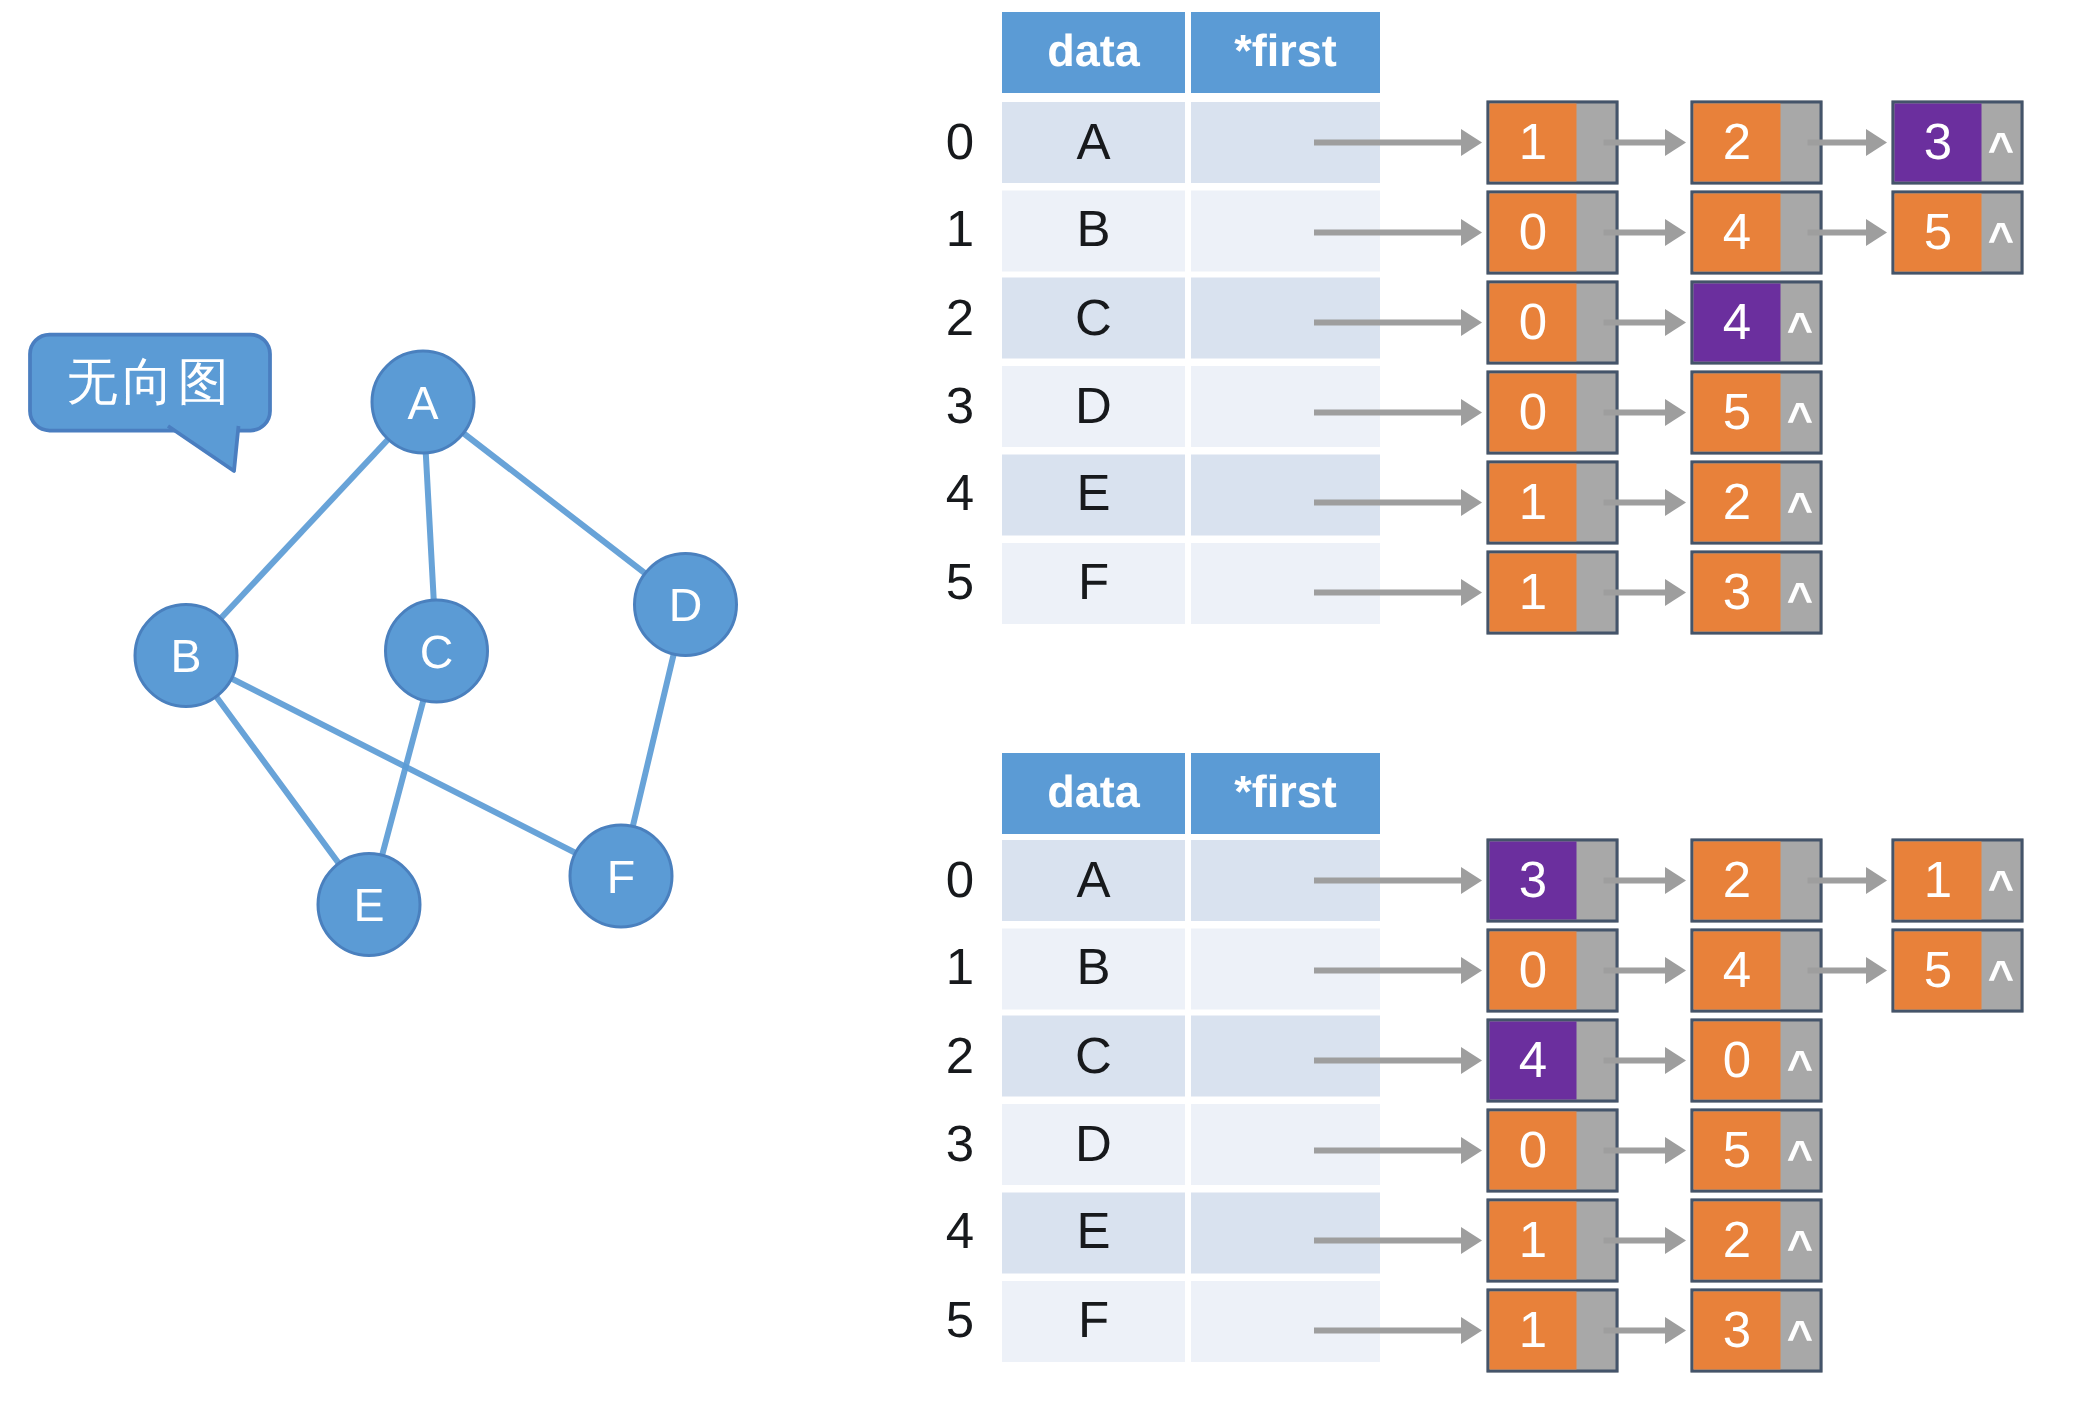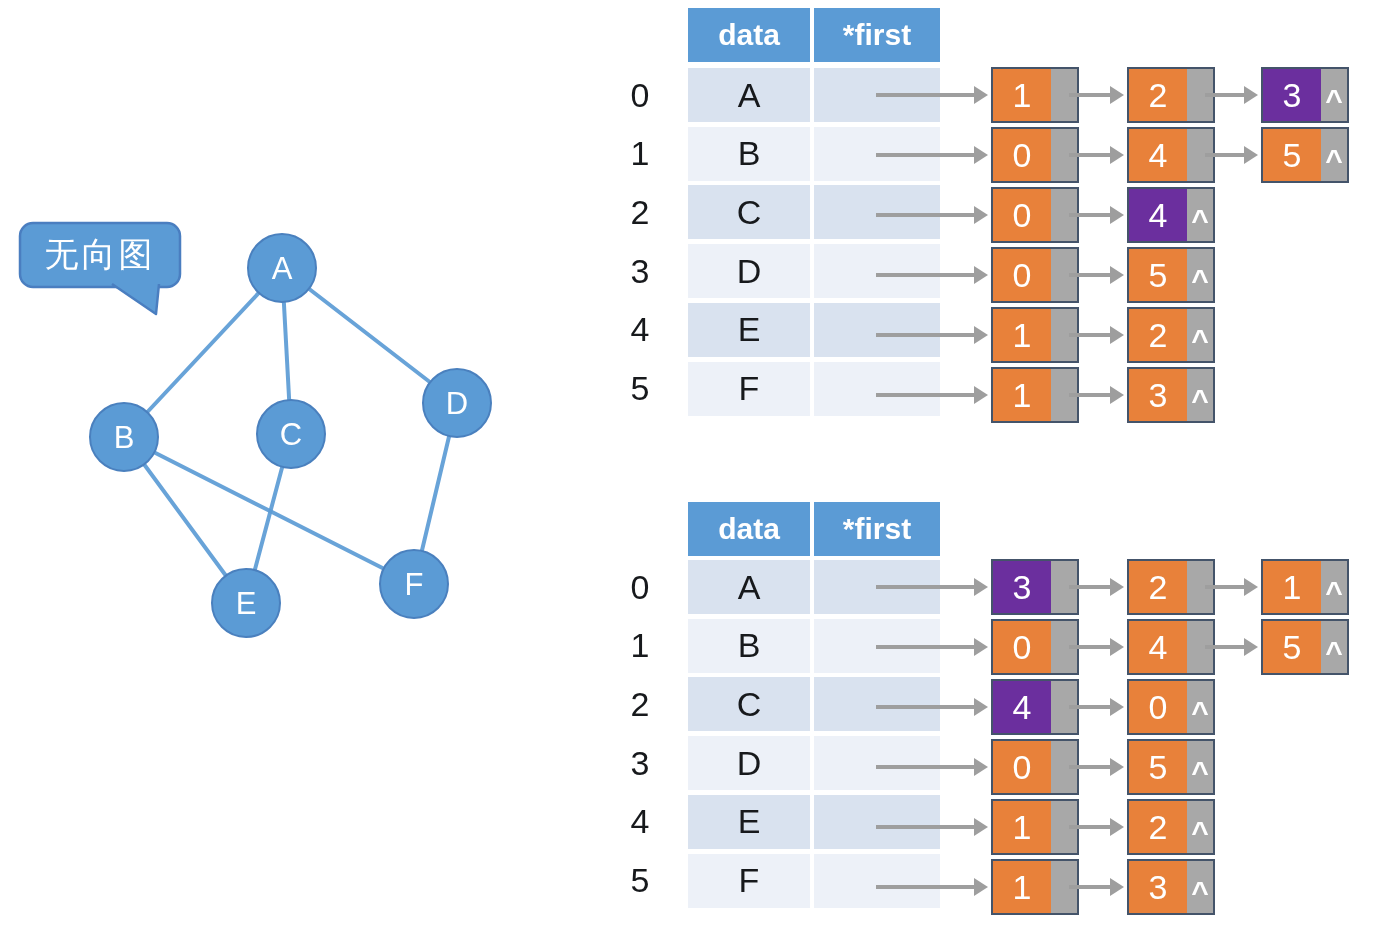--- a/index.html
+++ b/index.html
@@ -12,21 +12,21 @@
          font-family:"Liberation Sans",sans-serif;}
   #graph-svg{position:absolute;left:0;top:0;}
   #graph-svg .edge{stroke:var(--accent);stroke-width:4px;stroke-linecap:round;opacity:.92;fill:none;}
   #graph-svg .gnode{fill:var(--accent);stroke:#4a80be;stroke-width:2px;}
   #graph-svg .gnode-label{fill:#fff;font-size:31px;text-anchor:middle;font-family:"Liberation Sans",sans-serif;}
   .bubble-body{fill:var(--accent);stroke:var(--bubble-border);stroke-width:2.5px;}
   .bubble-tail{fill:var(--accent);stroke:var(--bubble-border);stroke-width:2.5px;stroke-linejoin:round;}
   .bubble-label{fill:#ffffff;font-size:34px;text-anchor:middle;letter-spacing:3px;
                 font-family:"Liberation Sans",sans-serif;}
   .tbl{position:absolute;left:0;top:0;width:100%;height:100%;pointer-events:none;}
-  .cell{position:absolute;display:flex;align-items:center;justify-content:center;box-sizing:border-box;margin-left:20px;}
+  .cell{position:absolute;display:flex;align-items:center;justify-content:center;box-sizing:border-box;}
   .hdr{background:var(--accent);color:#fff;font-weight:bold;font-size:30px;}
   .band0{background:var(--band-dark);}
   .band1{background:var(--band-light);}
   .datacell{font-size:34px;color:var(--ink);}
   .idx{position:absolute;display:flex;align-items:center;justify-content:center;
        font-size:34px;color:var(--ink);}
   .node{position:absolute;box-sizing:border-box;border:2px solid var(--node-border);
         background:var(--ptr-gray);display:flex;}
   .node .val{width:58px;display:flex;align-items:center;justify-content:center;
              font-size:34px;color:#fff;background:var(--orange);}

